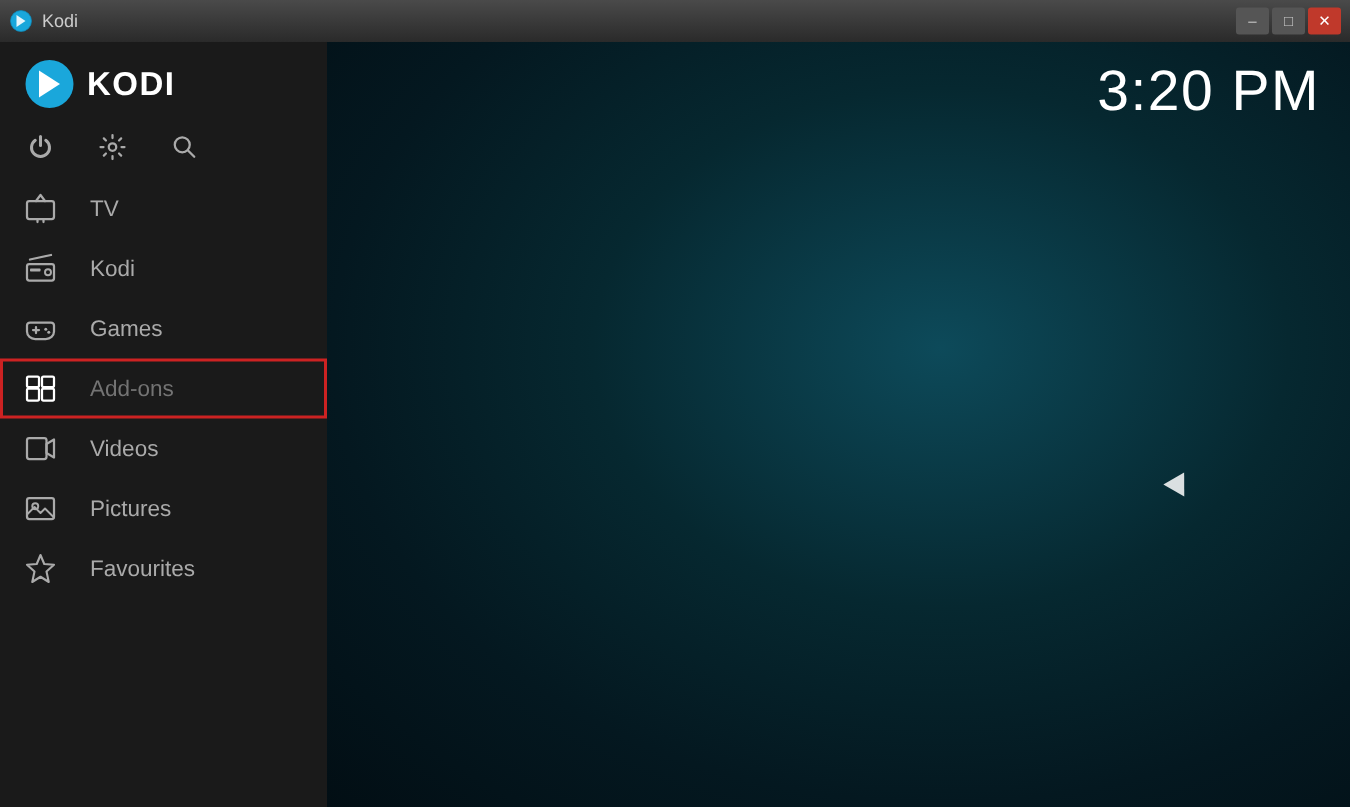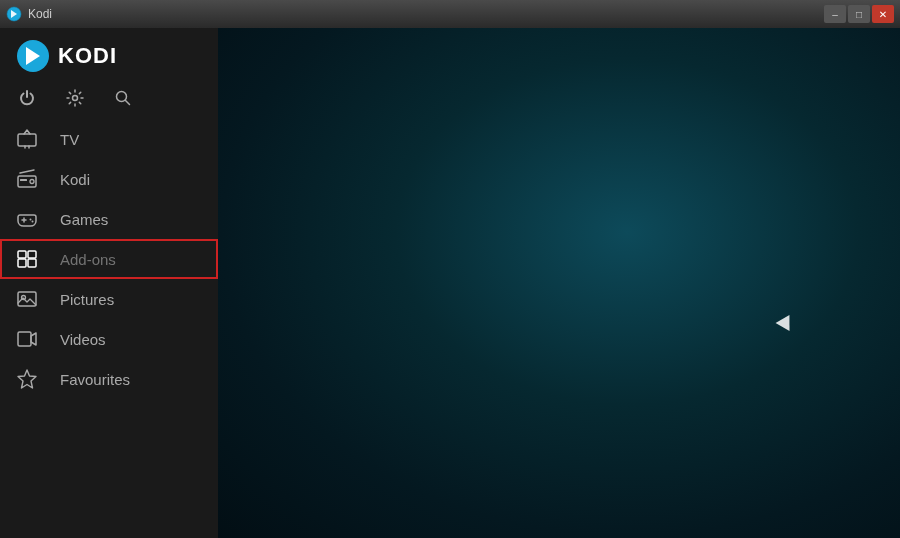--- a/index.html
+++ b/index.html
@@ -262,46 +262,47 @@
           <rect x="2" y="3" width="8" height="7" rx="1" stroke="white" stroke-width="1.5"></rect>
           <rect x="12" y="3" width="8" height="7" rx="1" stroke="white" stroke-width="1.5"></rect>
         </svg>
       </span>
       <span class="nav-label" style="color:#737373;">Add-ons</span>
     </div>
 
     <div class="nav-item">
       <span class="nav-icon">
         <svg width="22" height="22" viewBox="0 0 22 22" fill="none">
+          <rect x="2" y="4" width="13" height="14" rx="1.5" stroke="#aaa" stroke-width="1.5"></rect>
+          <path d="M15 8l5-3v12l-5-3V8z" stroke="#aaa" stroke-width="1.5" stroke-linejoin="round"></path>
+        </svg>
+      </span>
+      <span class="nav-label">Videos</span>
+    </div>
+
+    <div class="nav-item">
+      <span class="nav-icon">
+        <svg width="22" height="22" viewBox="0 0 22 22" fill="none">
           <rect x="2" y="4" width="18" height="14" rx="1.5" stroke="#aaa" stroke-width="1.5"></rect>
           <circle cx="7.5" cy="9.5" r="2" stroke="#aaa" stroke-width="1.3"></circle>
           <path d="M2 15l5-5 4 4 3-3 6 6" stroke="#aaa" stroke-width="1.3" stroke-linecap="round" stroke-linejoin="round"></path>
         </svg>
       </span>
       <span class="nav-label">Pictures</span>
     </div>
 
     <div class="nav-item">
       <span class="nav-icon">
         <svg width="22" height="22" viewBox="0 0 22 22" fill="none">
-          <rect x="2" y="4" width="13" height="14" rx="1.5" stroke="#aaa" stroke-width="1.5"></rect>
-          <path d="M15 8l5-3v12l-5-3V8z" stroke="#aaa" stroke-width="1.5" stroke-linejoin="round"></path>
-        </svg>
-      </span>
-      <span class="nav-label">Videos</span>
-    </div>
-
-    <div class="nav-item">
-      <span class="nav-icon">
-        <svg width="22" height="22" viewBox="0 0 22 22" fill="none">
           <polygon points="11,2 13.5,8 20,8.5 15,13 16.5,20 11,16.5 5.5,20 7,13 2,8.5 8.5,8" stroke="#aaa" stroke-width="1.4" stroke-linejoin="round"></polygon>
         </svg>
       </span>
       <span class="nav-label">Favourites</span>
     </div>
 
   </div>
 
   <div class="content">
+    <div class="clock">3:20 PM</div>
 
     <div class="cursor"></div>
   </div>
 </div>
 
 </body></html>

